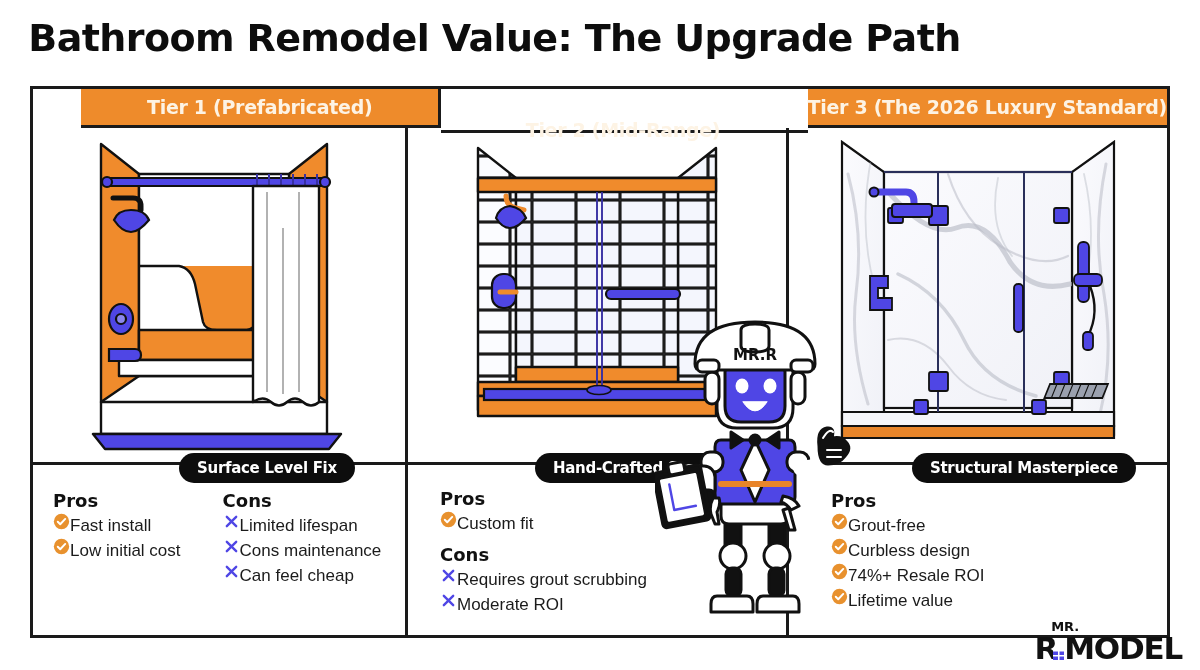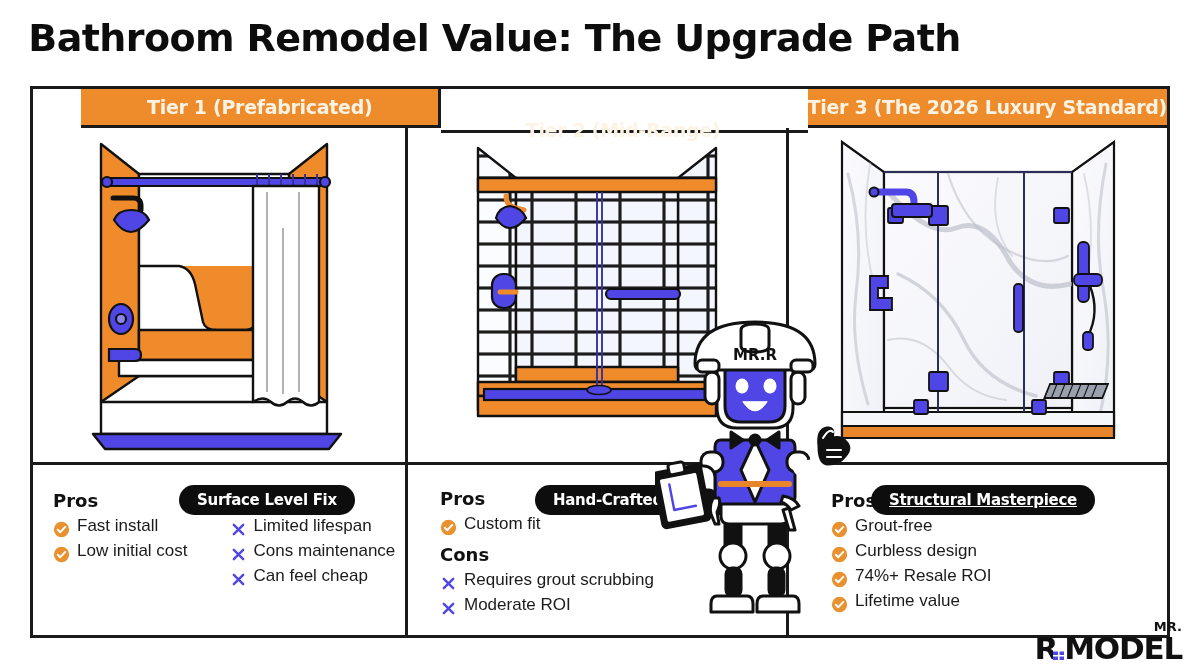--- a/index.html
+++ b/index.html
@@ -54,57 +54,56 @@
   
   .badge {
     position: absolute; z-index: 30;
     background: #0d0d0d; color: #ffffff;
     border-radius: 18px; height: 30px;
     display: flex; align-items: center; justify-content: center;
     padding: 0 18px;
     font-family: "DejaVu Sans", sans-serif;
     font-size: 15px; font-weight: 700; letter-spacing: -0.3px;
     white-space: nowrap;
-    margin-top: 32px;
   }
   #badge-1 { left: 146px; top: 364px; }
   #badge-2 { left: 502px; top: 364px; }
-  #badge-3 { left: 838px; top: 364px; text-decoration: underline; }
+  #badge-3 { left: 879px; top: 364px; }
 
   
   .pc-zone { position: absolute; left: 0; top: 340px; width: 100%; height: 170px; }
   .pc-wrap { display: flex; }
   .pc-col { }
   .pc-head {
     font-family: "DejaVu Sans", sans-serif;
     font-size: 18px; font-weight: 700; color: #111; margin-bottom: 2px;
   }
   .pc-item {
-    display: flex; align-items: flex-end; gap: 7px;
+    display: flex; align-items: flex-start; 
     font-size: 17px; color: #1b1b1b; line-height: 25px; white-space: nowrap;
   }
   .ico { width: 17px; height: 17px; flex: 0 0 17px; display:block; }
 
   
   #pc1 { padding-left: 20px; padding-top: 22px; }
   #pc1 .pc-wrap { gap: 42px; }
   #pc2 { padding-left: 32px; padding-top: 20px; }
   #pc3 { padding-left: 42px; padding-top: 22px; }
   .pc-block + .pc-block { margin-top: 8px; }
 
   
   #robot { position: absolute; left: 655px; top: 320px; z-index: 40; }
 
   
   #logo { position: absolute; right: 18px; bottom: 6px; z-index: 45;
           text-align: right; line-height: 1; }
   #logo-top {
     font-family: "DejaVu Sans", sans-serif;
     font-size: 13px; font-weight: 700; color: #111;
-    letter-spacing: 0px; display:block; margin-left: -86px; text-align: right;
+    letter-spacing: 0px; display:block; margin-left: -86px; text-align: center;
   }
   #logo-main {
     font-family: "DejaVu Sans", sans-serif;
     font-size: 31px; font-weight: 700; color: #111;
     letter-spacing: -1.2px; display: flex; align-items: center;
   }
   #logo-tile { display: inline-block; width: 11px; height: 11px; margin: 0 0px 0 -4px;
      background:
        linear-gradient(#ffffff,#ffffff) 0 0/100% 1.5px no-repeat,
        linear-gradient(#ffffff,#ffffff) 0 50%/100% 1.5px no-repeat,

